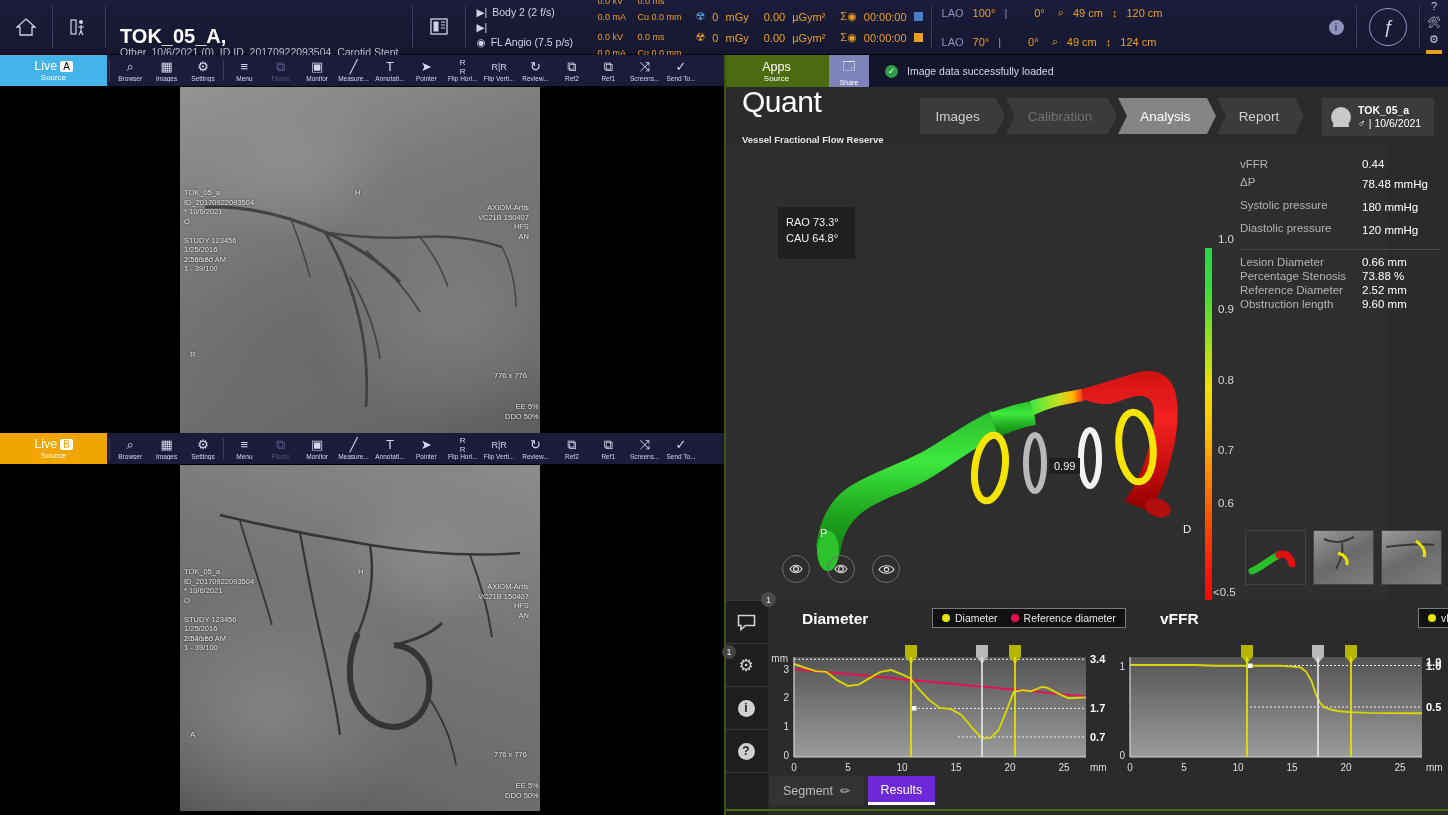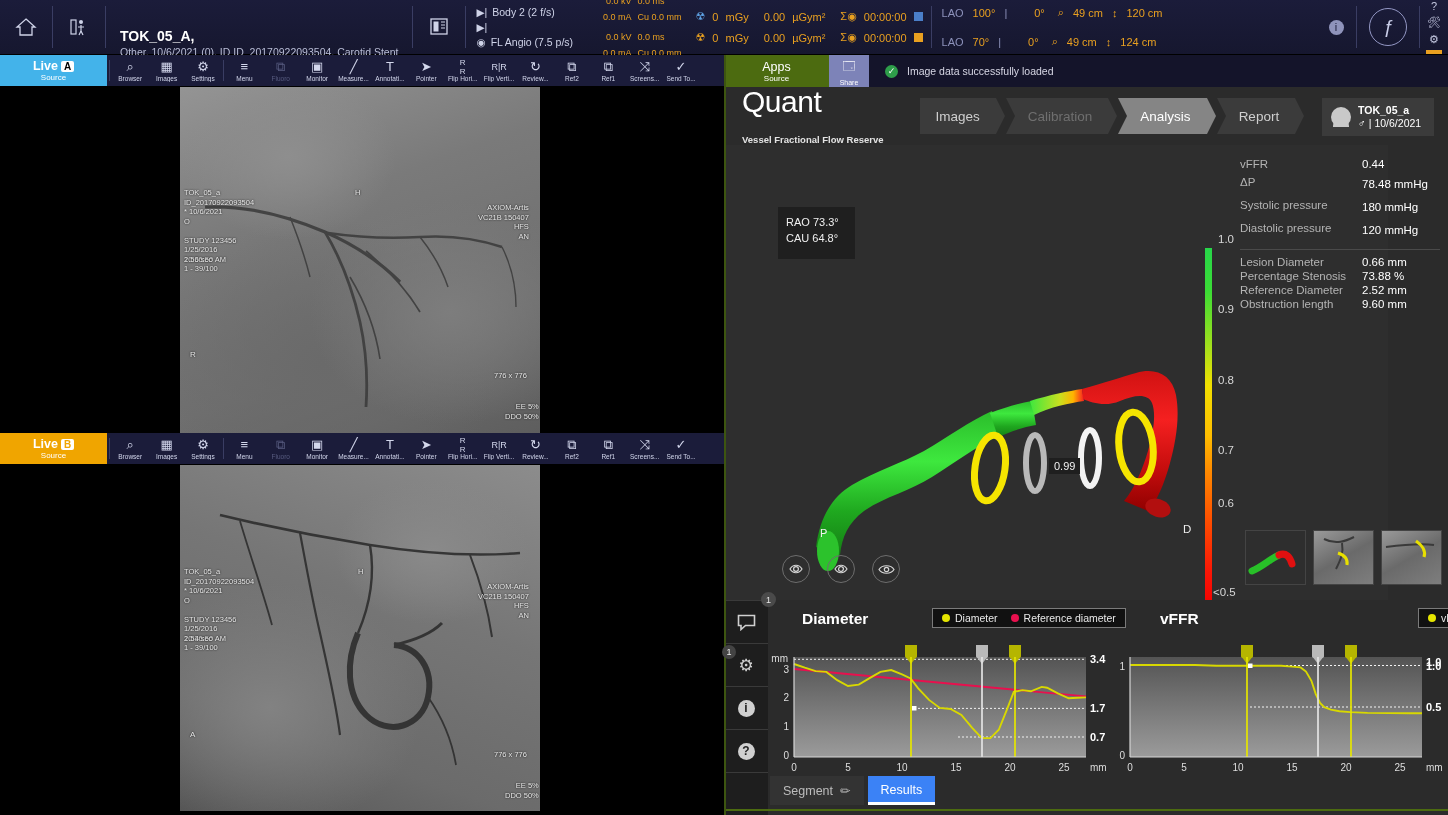--- a/index.html
+++ b/index.html
@@ -17,25 +17,25 @@
     background: linear-gradient(180deg,#1b1c3a 0%,#16172f 100%);
     display: flex; align-items: stretch;
     border-bottom: 1px solid #000;
   }
   .tb-icon-cell {
     width: 52px; display: flex; align-items: center; justify-content: center;
     color: #cfd3e8;
   }
   .tb-sep { width: 1px; background: #3a3d63; margin: 6px 0; }
   .tb-patient { padding: 0 14px; display: flex; flex-direction: column; justify-content: center; min-width: 290px;}
-  .tb-patient .pname { color: #ffffff; font-size: 14px; font-weight: bold; line-height: 17px; margin-top: 32px;}
+  .tb-patient .pname { color: #ffffff; font-size: 20px; font-weight: bold; line-height: 17px; margin-top: 32px;}
   .tb-patient .pdesc { color: #b9bdd6; font-size: 10.5px; line-height: 14px; }
   .tb-proto { padding: 0 10px; display:flex; flex-direction: column; justify-content:center; gap:3px; min-width:125px;}
   .tb-proto .row { display: flex; align-items: center; gap: 5px; color:#cfd3e8; font-size:10.5px;}
-  .tb-dosecol { display:flex; flex-direction:column; justify-content:center; gap:6px; padding:4px 6px;text-align:right;}
+  .tb-dosecol { display:flex; flex-direction:column; justify-content:center; gap:6px; padding:4px 6px;}
   .tb-dosecol .row { display:flex; gap:6px; font-size:9px; color:#e9a020; white-space:nowrap;}
   .tb-dosecol .row .kv { min-width:34px; }
   .tb-num { display:flex; flex-direction:column; justify-content:center; gap:8px; padding:0 8px;}
   .tb-num .row { display:flex; align-items:center; gap:7px; font-size:11px; color:#e9a020; white-space:nowrap;}
   .tb-num .row .u { color:#e9a020; }
   .tb-geo { display:flex; flex-direction:column; justify-content:center; gap:16px; padding:0 10px;}
   .tb-geo .row { display:flex; align-items:center; gap:9px; font-size:11px; color:#e9a020; white-space:nowrap;}
   .tb-geo .row .ang { color:#8d92bb; }
   .tb-right { margin-left:auto; display:flex; align-items:stretch; }
   .tb-logo { width:62px; display:flex; align-items:center; justify-content:center;}
@@ -43,21 +43,21 @@
   .tb-sys { width:28px; display:flex; flex-direction:column; align-items:center; justify-content:center; gap:4px; color:#c5c9e2; font-size:11px;}
   .tb-sys .amber { width:16px;height:4px;background:#e9a020; }
   .sq { width:9px;height:9px;display:inline-block; }
 
   
   .leftpane { position:absolute; left:0; top:55px; width:724px; height:760px; background:#000; }
   .vtoolbar { height:32px; display:flex; align-items:stretch; background:#1b1c3a; border-bottom:1px solid #000;}
   .live-tag { width:107px; display:flex; flex-direction:column; align-items:center; justify-content:center; color:#fff;}
   .live-tag.a { background:#43b3ea; }
   .live-tag.b { background:#f0a500; }
-  .live-tag .l1 { font-size:12.5px; font-weight:bold; display:flex; align-items:center; gap:3px;}
+  .live-tag .l1 { font-size:12.5px; font-weight:normal; display:flex; align-items:center; gap:3px;}
   .live-tag .l1 .badge { background:#fff; color:#000; font-size:10px; padding:0 3px; border-radius:2px;}
   .live-tag.b .l1 .badge { color:#f0a500; }
   .live-tag .l2 { font-size:8px; }
   .tool {
     width: 36.4px; display:flex; flex-direction:column; align-items:center; justify-content:center;
     color:#d3d7ec; gap:1px; cursor:pointer;
   }
   .tool.dim { color:#585c80; }
   .tool .ic { height:15px; display:flex; align-items:center; justify-content:center; font-size:13px; }
   .tool .tl { font-size:6.5px; white-space:nowrap; overflow:hidden; max-width:36px; text-align:center;}
@@ -151,21 +151,21 @@
   .vrail .rb { height:43px; display:flex; align-items:center; justify-content:center; color:#d0d0d0; border-bottom:1px solid #3a3a3a; cursor:pointer;}
   .chartwrap { position:absolute; left:44px; top:0; width:680px; height:215px;}
   .chart-title { position:absolute; color:#fff; font-size:15.5px; font-weight:bold;}
   .legend { position:absolute; background:#111; border:1px solid #7a7a7a; display:flex; align-items:center; gap:13px; padding:3px 9px; }
   .legend .li { display:flex; align-items:center; gap:5px; color:#e8e8e8; font-size:10.5px;}
   .dot { width:8px;height:8px;border-radius:50%; display:inline-block;}
   .badge-1 { position:absolute; left:722px; top:590px; width:14px;height:14px;border-radius:50%; background:#444; color:#eee;
     font-size:9px; display:flex;align-items:center;justify-content:center; z-index:9;}
   .tabs-row { position:absolute; left:770px; top:776px; display:flex; align-items:flex-end; gap:4px; z-index:9;}
   .tab { background:#333; color:#bdbdbd; font-size:12.5px; padding:7px 13px; display:flex; align-items:center; gap:7px; cursor:pointer;}
-  .tab.active { background:#3b82f6; color:#fff; border-bottom:3px solid #fff; padding-bottom:5px;}
+  .tab.active { background:#6d28d9; color:#fff; border-bottom:3px solid #fff; padding-bottom:5px;}
   .greenline { position:absolute; left:724px; top:809px; width:724px; height:2px; background:#4c6b10; }
   .greenedge { position:absolute; left:724px; top:55px; width:2px; height:760px; background:#3d5510;}
   svg { display:block; }
   .axlab { fill:#dedede; font-size:10px; font-family:"Liberation Sans",sans-serif;}
   .axlab-b { fill:#ffffff; font-size:11px; font-weight:bold; font-family:"Liberation Sans",sans-serif;}
 </style>
 </head>
 <body>
 
 <div class="root">

